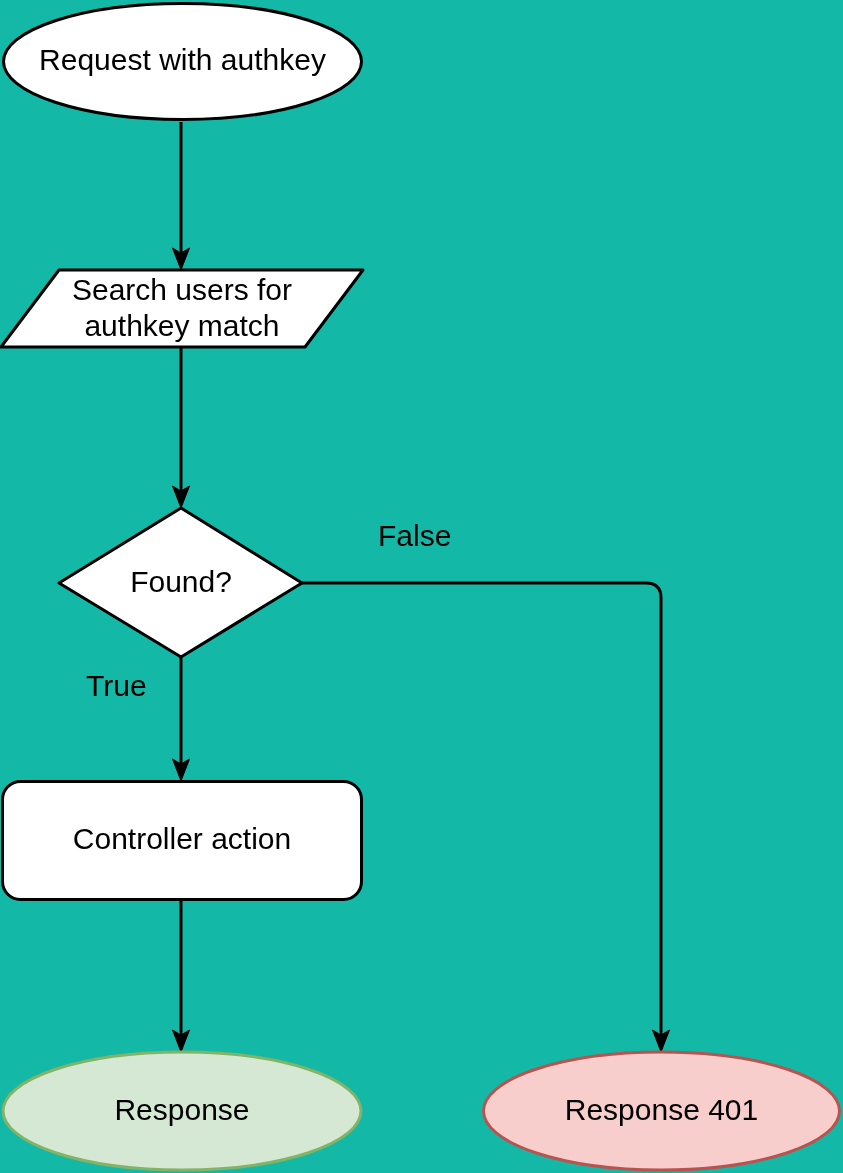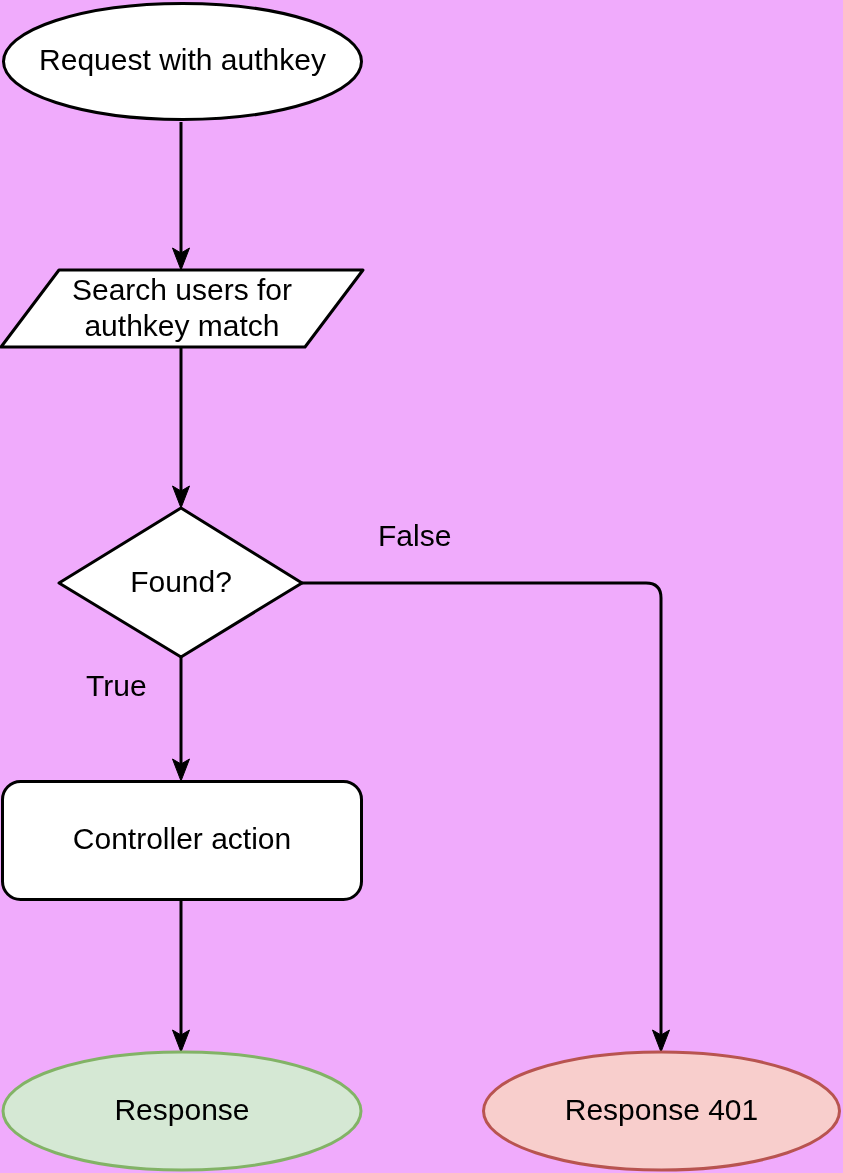--- a/index.html
+++ b/index.html
@@ -8,21 +8,21 @@
     padding: 0;
     background: #ffffff;
   }
   body {
     font-family: "Liberation Sans", sans-serif;
   }
   #flow-canvas {
     position: relative;
     width: 843px;
     height: 1173px;
-    background: #f0abfc;
+    background: #14b8a6;
     overflow: hidden;
   }
   #flow-svg {
     position: absolute;
     top: 0;
     left: 0;
     width: 843px;
     height: 1173px;
     display: block;
   }

